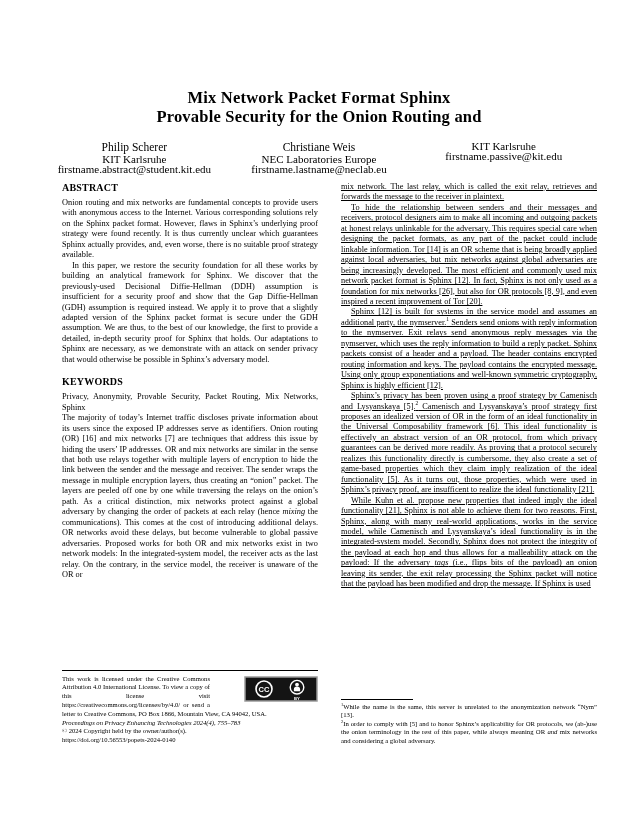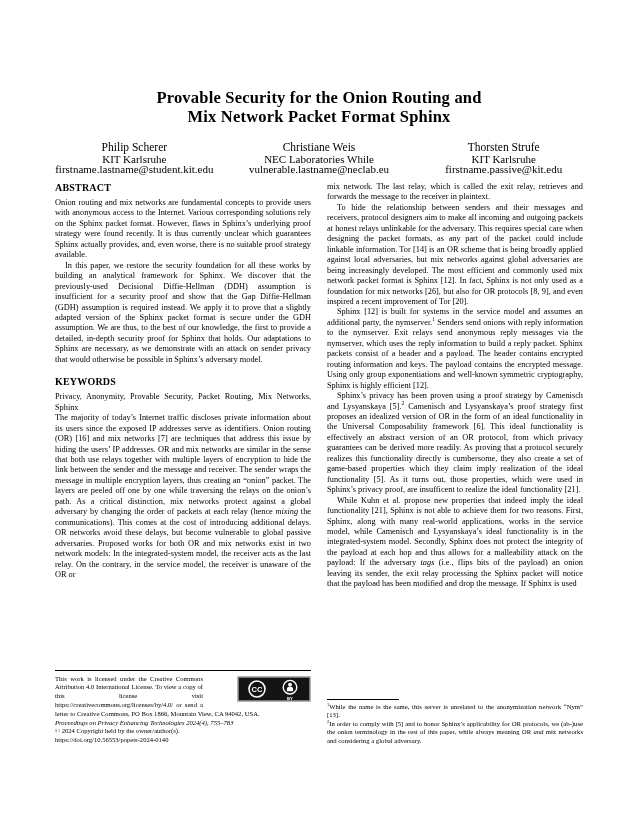--- a/index.html
+++ b/index.html
@@ -20,24 +20,24 @@
     display:flex; justify-content:space-between; text-align:center;
   }
   .author { flex:1 1 0; }
   .author-name { font-size:11.5px; line-height:13px; }
   .author-aff, .author-email { font-size:11px; line-height:10px; }
   
   .columns {
     position:absolute; top:182px; left:55px;
     display:flex; gap:16px;
   }
-  .col { width:256px; height:563px; position:relative; }
+  .col { width:256px; height:563px; position:relative;margin-left:7px; }
   .body-text { overflow:hidden; }
   .col-left .body-text  { height:492px; }
-  .col-right .body-text { height:510px; }
+  .col-right .body-text { height:510px;text-decoration:underline; }
   .col p {
     margin:0; font-size:8.3px; line-height:10.45px;
     text-align:justify; text-justify:inter-word;
   }
   .col p.indent { text-indent:10px; }
   h2.section {
     font-size:10px; line-height:12px; font-weight:bold;
     margin:11px 0 4px 0; letter-spacing:0.2px;
   }
   h2.section.first { margin-top:0; }
@@ -61,37 +61,36 @@
     position:absolute; top:744px; left:0; width:100%;
     text-align:center; font-size:7px; color:#555;
   }
 </style>
 </head>
 <body>
 
 <div class="page">
 
   <header class="title-block">
+    <div>Mix Network Packet Format Sphinx</div>
     <div>Provable Security for the Onion Routing and</div>
-    <div>Mix Network Packet Format Sphinx</div>
   </header>
 
   <section class="authors">
     <div class="author">
       <div class="author-name">Philip Scherer</div>
       <div class="author-aff">KIT Karlsruhe</div>
-      <div class="author-email">firstname.lastname@student.kit.edu</div>
+      <div class="author-email">firstname.abstract@student.kit.edu</div>
     </div>
     <div class="author">
       <div class="author-name">Christiane Weis</div>
-      <div class="author-aff">NEC Laboratories While</div>
-      <div class="author-email">vulnerable.lastname@neclab.eu</div>
+      <div class="author-aff">NEC Laboratories Europe</div>
+      <div class="author-email">firstname.lastname@neclab.eu</div>
     </div>
     <div class="author">
-      <div class="author-name">Thorsten Strufe</div>
       <div class="author-aff">KIT Karlsruhe</div>
       <div class="author-email">firstname.passive@kit.edu</div>
     </div>
   </section>
 
   <main class="columns">
 
     <div class="col col-left">
       <div class="body-text">
         <h2 class="section first">ABSTRACT</h2>

